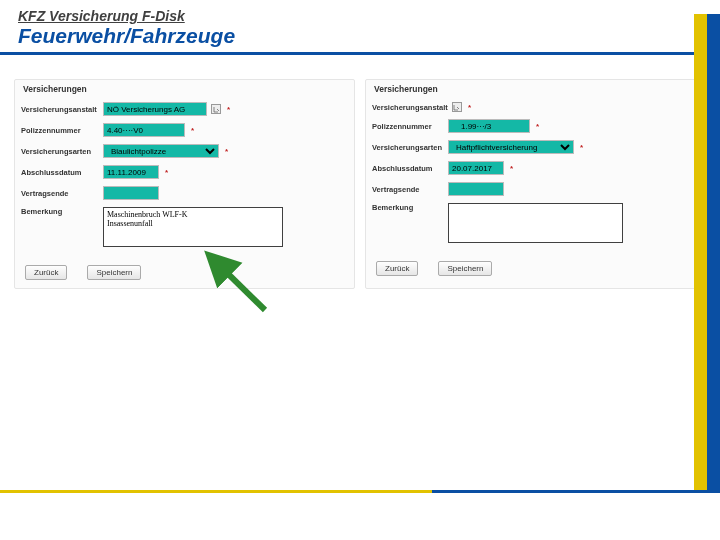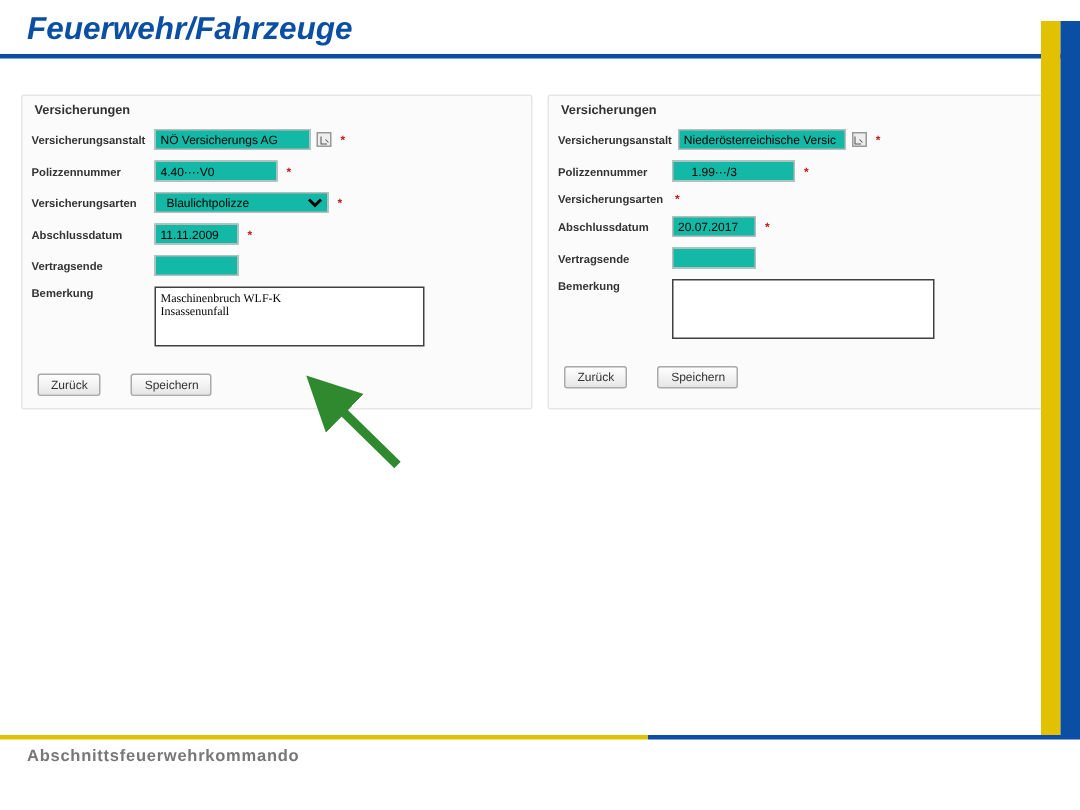--- a/index.html
+++ b/index.html
@@ -144,20 +144,21 @@
     position:absolute;
     right:20px; bottom:6px;
     width:36px; height:38px;
   }
   select { appearance: auto; }
 </style>
 </head>
 <body>
 
 <div class="header">
+  <div class="supertitle">KFZ Versicherung F-Disk</div>
   <div class="title">Feuerwehr/Fahrzeuge</div>
 </div>
 
 <div class="panels">
 
   <div class="panel panel1">
     <div class="panel-heading">Versicherungen</div>
 
     <div class="row">
       <span class="label">Versicherungsanstalt</span>
@@ -205,37 +206,39 @@
       <button class="btn">Zurück</button>
       <button class="btn">Speichern</button>
     </div>
   </div>
 
   <div class="panel panel2">
     <div class="panel-heading">Versicherungen</div>
 
     <div class="row">
       <span class="label">Versicherungsanstalt</span>
-      <input type="text" style="width: 112px;" value="Niederösterreichische Versic">
       <span class="lookup">
         <svg width="7" height="7">
             <path d="M1 1 L1 6 L5 6 M4 3 L6 5" stroke="#555" fill="none" stroke-width="0.7"></path>
           </svg>
       </span>
       <span class="star">*</span>
     </div>
 
     <div class="row">
       <span class="label">Polizzennummer</span>
       <input type="text" style="width: 82px; padding-left: 12px;" value="1.99···/3">
       <span class="star">*</span>
     </div>
 
     <div class="row">
       <span class="label">Versicherungsarten</span>
+      <select style="width:126px">
+        <option>Haftpflichtversicherung</option>
+      </select>
       <span class="star">*</span>
     </div>
 
     <div class="row">
       <span class="label">Abschlussdatum</span>
       <input type="text" style="width: 56px;" value="20.07.2017">
       <span class="star">*</span>
     </div>
 
     <div class="row">
@@ -278,14 +281,13 @@
     <path d="M4 4 H32 V14 H4 Z" fill="#e2c200"></path>
     <path d="M14 20 Q18 12 22 20 Q24 25 18 30 Q12 25 14 20 Z" fill="#e03020"></path>
     <circle cx="11" cy="9" r="1.7" fill="#0a4fa3"></circle>
     <circle cx="18" cy="9" r="1.7" fill="#0a4fa3"></circle>
     <circle cx="25" cy="9" r="1.7" fill="#0a4fa3"></circle>
   </svg>
 </div>
 
 <div class="footer">
   <div class="footer-line"></div>
-  <div class="footer-sub">Abschnittsfeuerwehrkommando</div>
 </div>
 
 </body></html>

